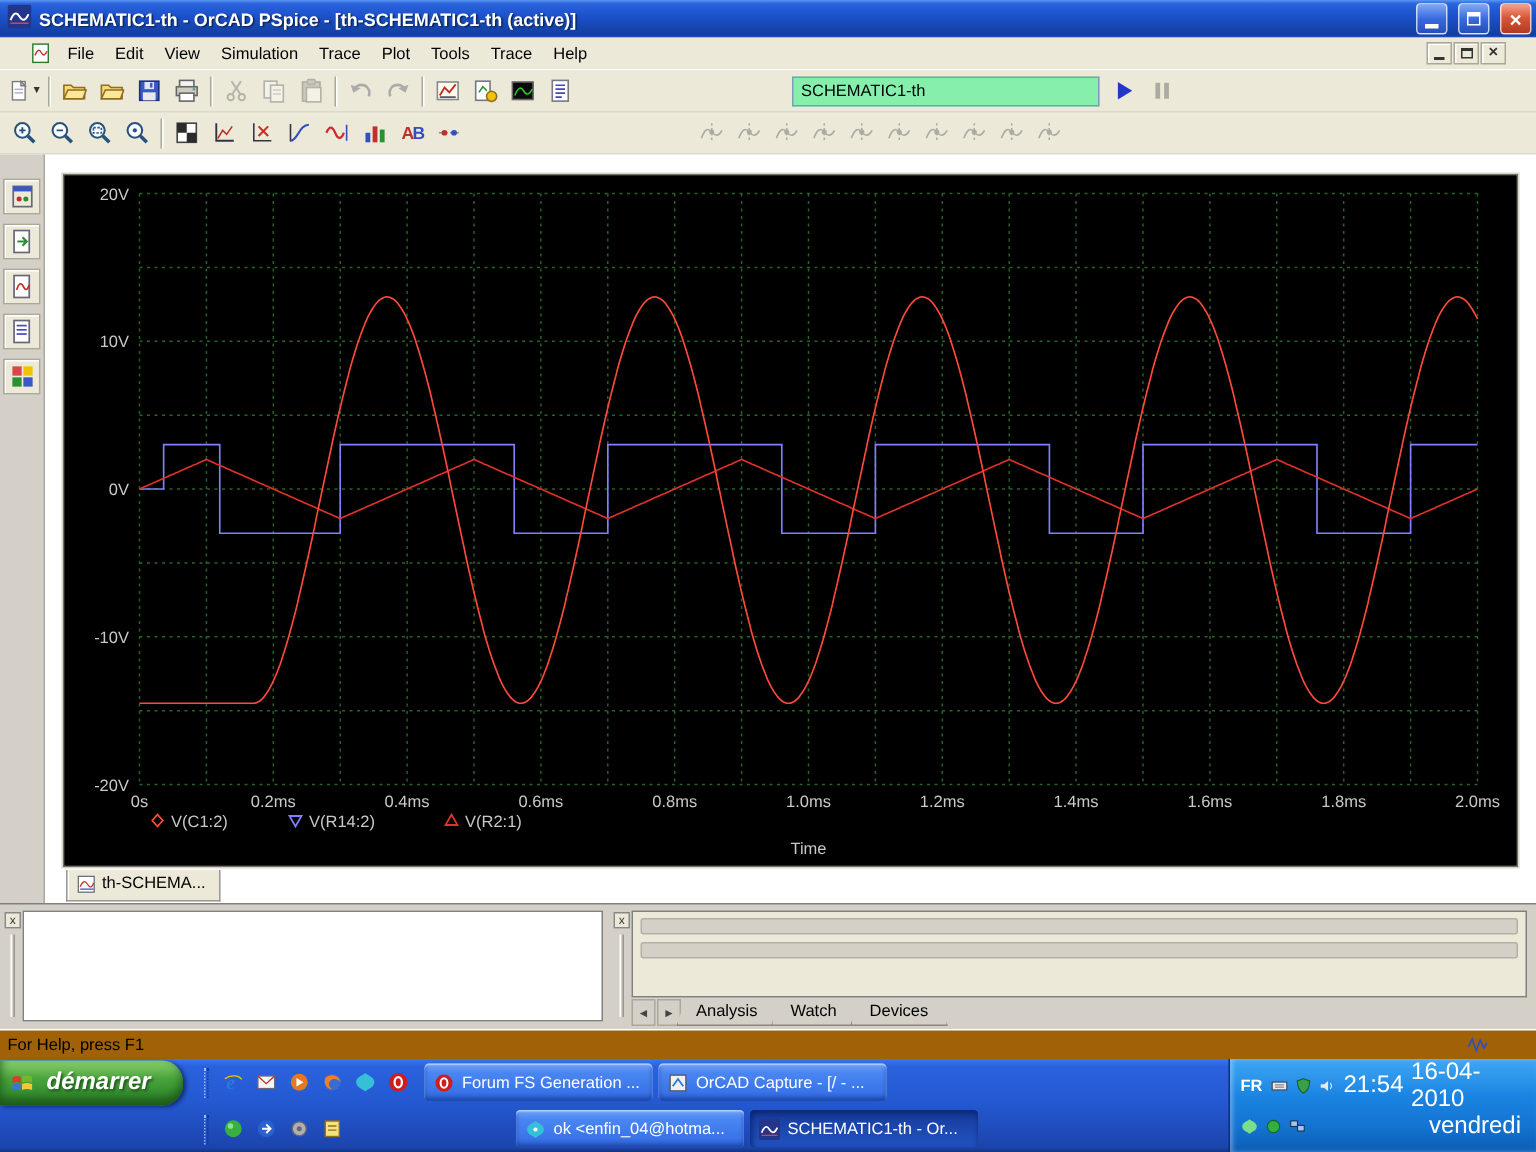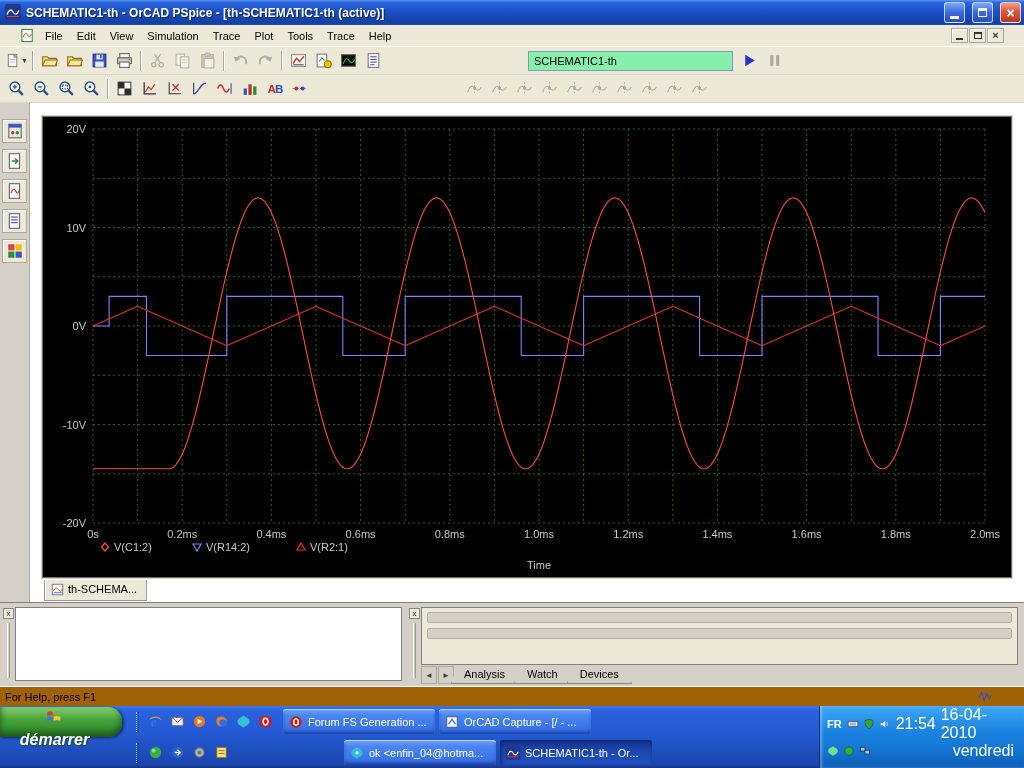--- a/index.html
+++ b/index.html
@@ -81,21 +81,21 @@
   .status-spacer { flex:1; }
   .status-icon-wrap { margin-right:24px; display:flex; align-items:center; }
 
   
   .taskbar { height:62px; flex:0 0 62px; display:flex;
     background:linear-gradient(180deg,#3a77ee 0%,#2a62dd 8%,#2459d2 45%,#1c44ad 95%,#15367f 100%); }
   .start-col { width:132px; flex:0 0 132px; display:flex; flex-direction:column; }
   .start-btn { height:30px; margin-top:1px; border-radius:0 14px 14px 0; color:#fff; font-style:italic; font-weight:bold;
     font-size:16px; display:flex; align-items:center; gap:6px; padding:0 20px 0 7px; width:122px;
     background:linear-gradient(180deg,#8cd171 0%,#4aa43c 40%,#379331 70%,#2c7e27 100%);
-    box-shadow:inset 0 -4px 7px #1d5418, 2px 1px 3px rgba(0,0,20,.5); text-shadow:1px 1px 2px #1c4f17;flex-direction:column; }
+    box-shadow:inset 0 -4px 7px #1d5418, 2px 1px 3px rgba(0,0,20,.5); text-shadow:1px 1px 2px #1c4f17; }
   .task-area { flex:1; display:flex; flex-direction:column; min-width:0; }
   .task-row { height:31px; display:flex; align-items:center; }
   .ql { display:flex; align-items:center; gap:4px; padding:0 7px 0 4px; }
   .ql-handle { width:3px; height:20px; border-left:1px dotted #9cc0ff; border-right:1px dotted #123a8c; margin-right:3px; }
   .ql-icon { width:18px; height:18px; display:flex; align-items:center; justify-content:center; }
   .task-btn { width:152px; height:25px; margin:0 2px; border-radius:3px; color:#fff; display:flex; align-items:center;
     gap:5px; padding:0 6px; white-space:nowrap; overflow:hidden; flex:0 0 152px;
     background:linear-gradient(180deg,#71a1f8 0%,#4a86f2 25%,#3a74e8 75%,#2d61d2 100%);
     box-shadow:inset 0 1px 1px #b8d4ff, inset 0 -2px 3px #1c44a8; }
   .task-btn.active { background:linear-gradient(180deg,#1c folded 0%) ; }

